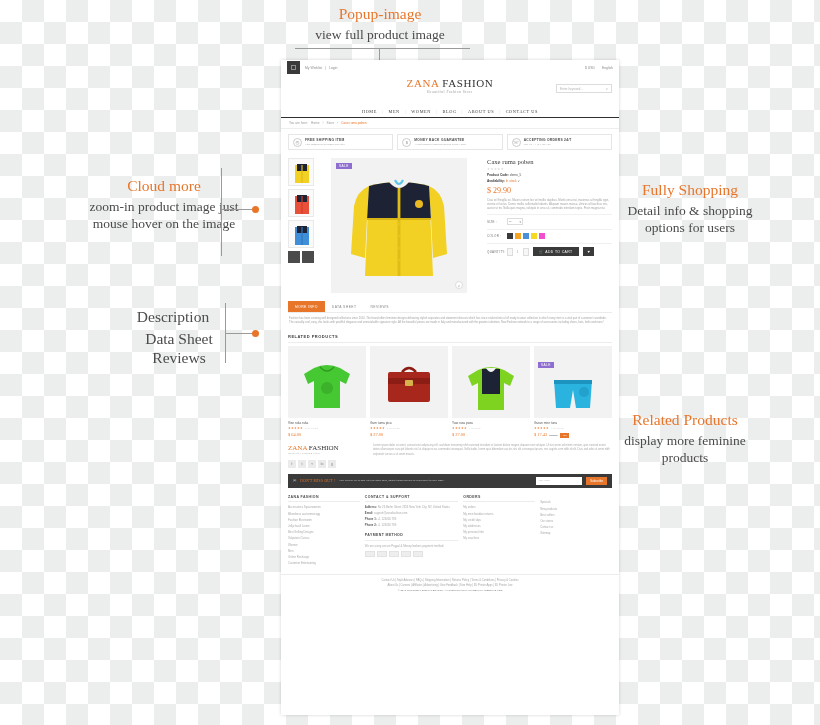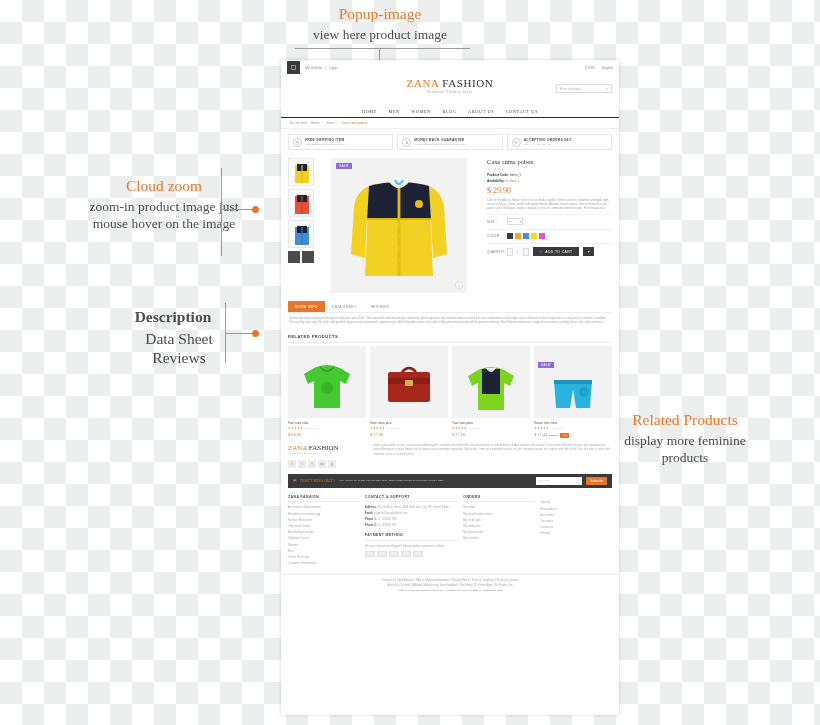--- a/index.html
+++ b/index.html
@@ -11,21 +11,21 @@
       linear-gradient(45deg,#eceded 25%,transparent 25%,transparent 75%,#eceded 75%),
       linear-gradient(45deg,#eceded 25%,transparent 25%,transparent 75%,#eceded 75%);
     background-size:44px 44px;
     background-position:0 0, 22px 22px;
   }
   .canvas{position:absolute;left:0;top:0;width:692px;height:725px;}
 
   
   .anno{position:absolute;text-align:center;color:#4d4d4d;line-height:1.28;}
   .anno .t{color:#e8762a;font-size:15.5px;margin-bottom:2px;white-space:nowrap;}
-  .anno .t.dark{color:#4d4d4d;font-weight:bold;}
+  .anno .t.dark{color:#4d4d4d;}
   .anno .s{font-size:13.5px;color:#4a4a4a;}
   .vline{position:absolute;background:#9a9a9a;width:1px;}
   .hline{position:absolute;background:#9a9a9a;height:1px;}
   .dot{position:absolute;width:7px;height:7px;border-radius:50%;background:#e8762a;}
 
   
   .site{position:absolute;left:236px;top:60px;width:338px;height:655px;background:#fff;
         box-shadow:0 0 3px rgba(0,0,0,.18);overflow:hidden;margin-left:45px;}
   .site *{box-sizing:border-box;}
 
@@ -132,33 +132,37 @@
   .bot .l{font-size:2.7px;color:#a5a5a5;margin-bottom:2px;font-family:"Liberation Sans",sans-serif;}
   .bot .c{font-size:2.8px;color:#6a6a6a;}
 </style>
 </head>
 <body>
 
 <div class="canvas">
 
   <div class="anno" style="left:300px;top:4px;width:160px;">
     <div class="t">Popup-image</div>
-    <div class="s">view here product image</div>
+    <div class="s">view full product image</div>
   </div>
   <div class="hline" style="left:295px;top:48px;width:175px;"></div>
   <div class="vline" style="left:379px;top:48px;height:125px;"></div>
 
   <div class="anno" style="left:84px;top:176px;width:160px;">
-    <div class="t">Cloud zoom</div>
+    <div class="t">Cloud more</div>
     <div class="s">zoom-in product image just mouse hover on the image</div>
   </div>
   <div class="vline" style="left:221px;top:168px;height:88px;"></div>
   <div class="hline" style="left:221px;top:209px;width:35px;"></div>
   <div class="dot" style="left:252px;top:206px;"></div>
 
+  <div class="anno" style="left:610px;top:180px;width:160px;">
+    <div class="t">Fully Shopping</div>
+    <div class="s">Detail info &amp; shopping options for users</div>
+  </div>
   <div class="vline" style="left:604px;top:155px;height:112px;"></div>
   <div class="hline" style="left:571px;top:209px;width:33px;"></div>
   <div class="dot" style="left:567px;top:206px;"></div>
 
   <div class="anno" style="left:110px;top:307px;width:126px;">
     <div class="t dark">Description</div>
     <div class="s" style="font-size:15.5px;line-height:1.25;margin-left:12px;">Data Sheet Reviews</div>
   </div>
   <div class="vline" style="left:225px;top:303px;height:60px;"></div>
   <div class="hline" style="left:225px;top:333px;width:31px;"></div>

